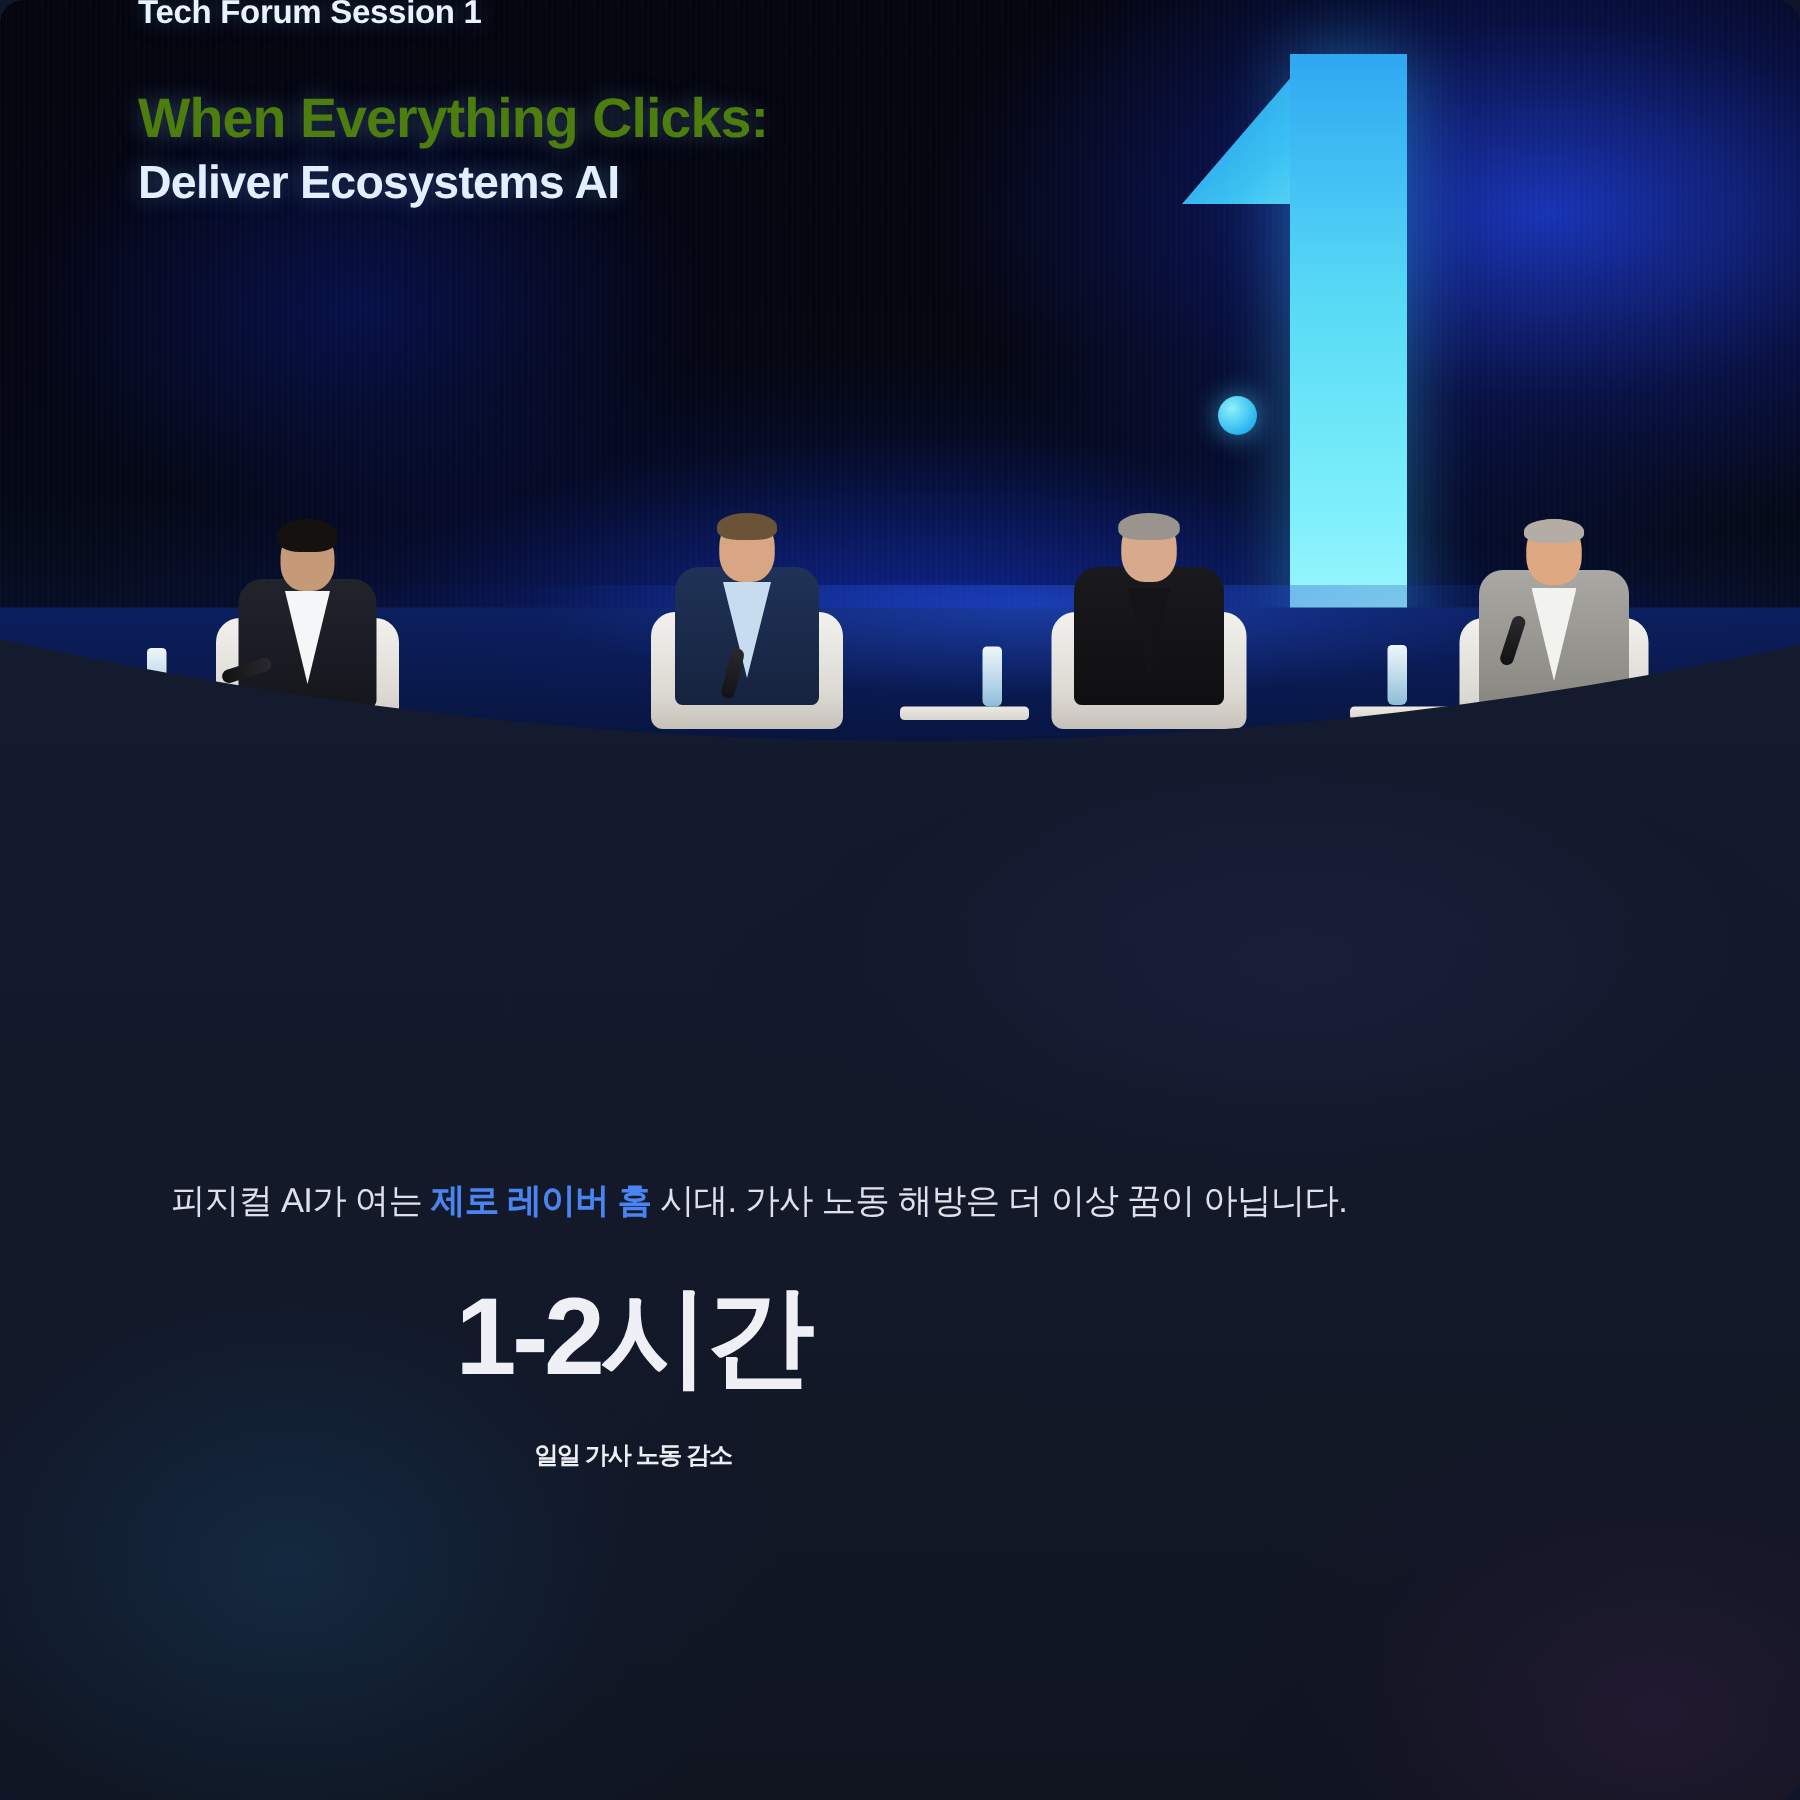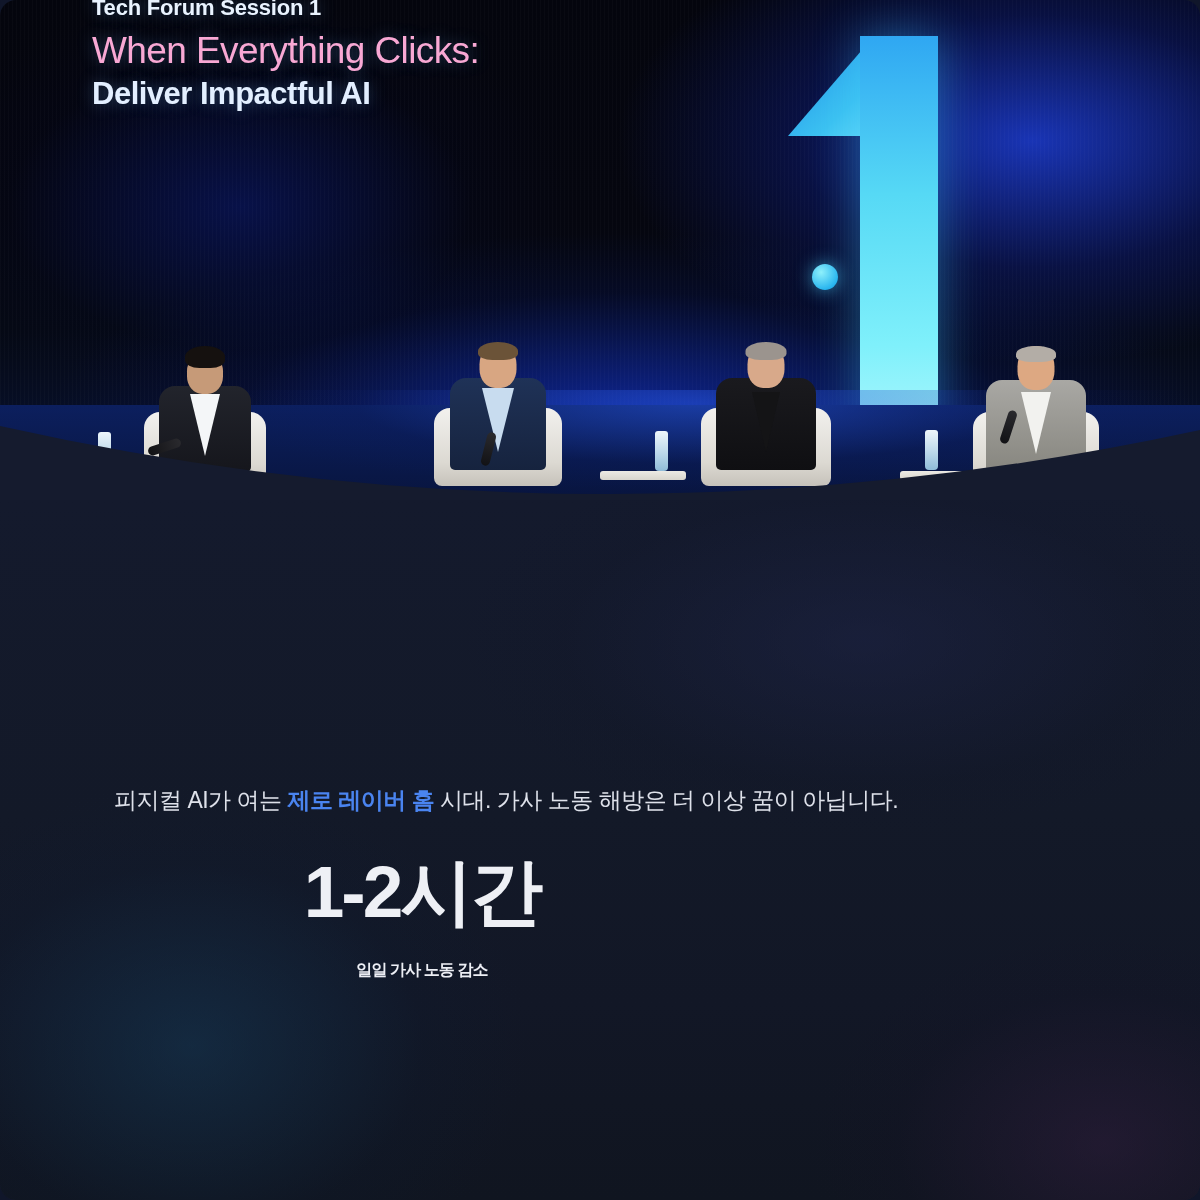--- a/index.html
+++ b/index.html
@@ -79,23 +79,23 @@
   .slide-copy{
     position:absolute; left:92px; top:-4px; width:640px;
     color:#e7f2ff;
     text-shadow:0 0 16px rgba(120,190,255,.35);
   }
   .slide-kicker{
     font-size:22px; font-weight:700; letter-spacing:-0.2px;
     color:#e9f3ff; line-height:1.1;
   }
   .slide-title{
-    margin-top:12px;
-    font-size:37px; font-weight:400; letter-spacing:-0.6px;
-    color:#f9a8d4; line-height:1.0;
+    margin-top:40px;
+    font-size:37px; font-weight:700; letter-spacing:-0.6px;
+    color:#4d7c0f; line-height:1.0;
   }
   .slide-sub{
     margin-top:15px;
     font-size:31px; font-weight:700; letter-spacing:-0.5px;
     color:#e3efff; line-height:1.38;
   }
 
   
   .panelist{ position:absolute; bottom:34px; }
   .p-head{
@@ -200,21 +200,21 @@
 
       <div class="numeral-wrap">
         <div class="num-flag"></div>
         <div class="num-stem"></div>
         <div class="num-dot"></div>
       </div>
 
       <div class="slide-copy">
         <div class="slide-kicker">Tech Forum Session 1</div>
         <div class="slide-title">When Everything Clicks:</div>
-        <div class="slide-sub" style="margin-top:4px">Deliver Impactful AI</div>
+        <div class="slide-sub" style="margin-top:4px">Deliver Ecosystems AI</div>
       </div>
 
       <div class="floor"></div>
       <div class="floor-glow"></div>
 
       <div class="panelist" style="left:140px; width:130px; height:140px;">
         <div class="chair" style="bottom:0; width:122px; height:74px;"></div>
         <div class="p-body" style="bottom:14px; width:92px; height:86px; background:linear-gradient(180deg,#22242c 0%,#15161c 100%);"></div>
         <div class="p-shirt" style="bottom:30px; width:30px; height:62px; background:#f4f6f8;"></div>
         <div class="p-head" style="bottom:92px; width:36px; height:42px; background:#c69a78;"></div>

